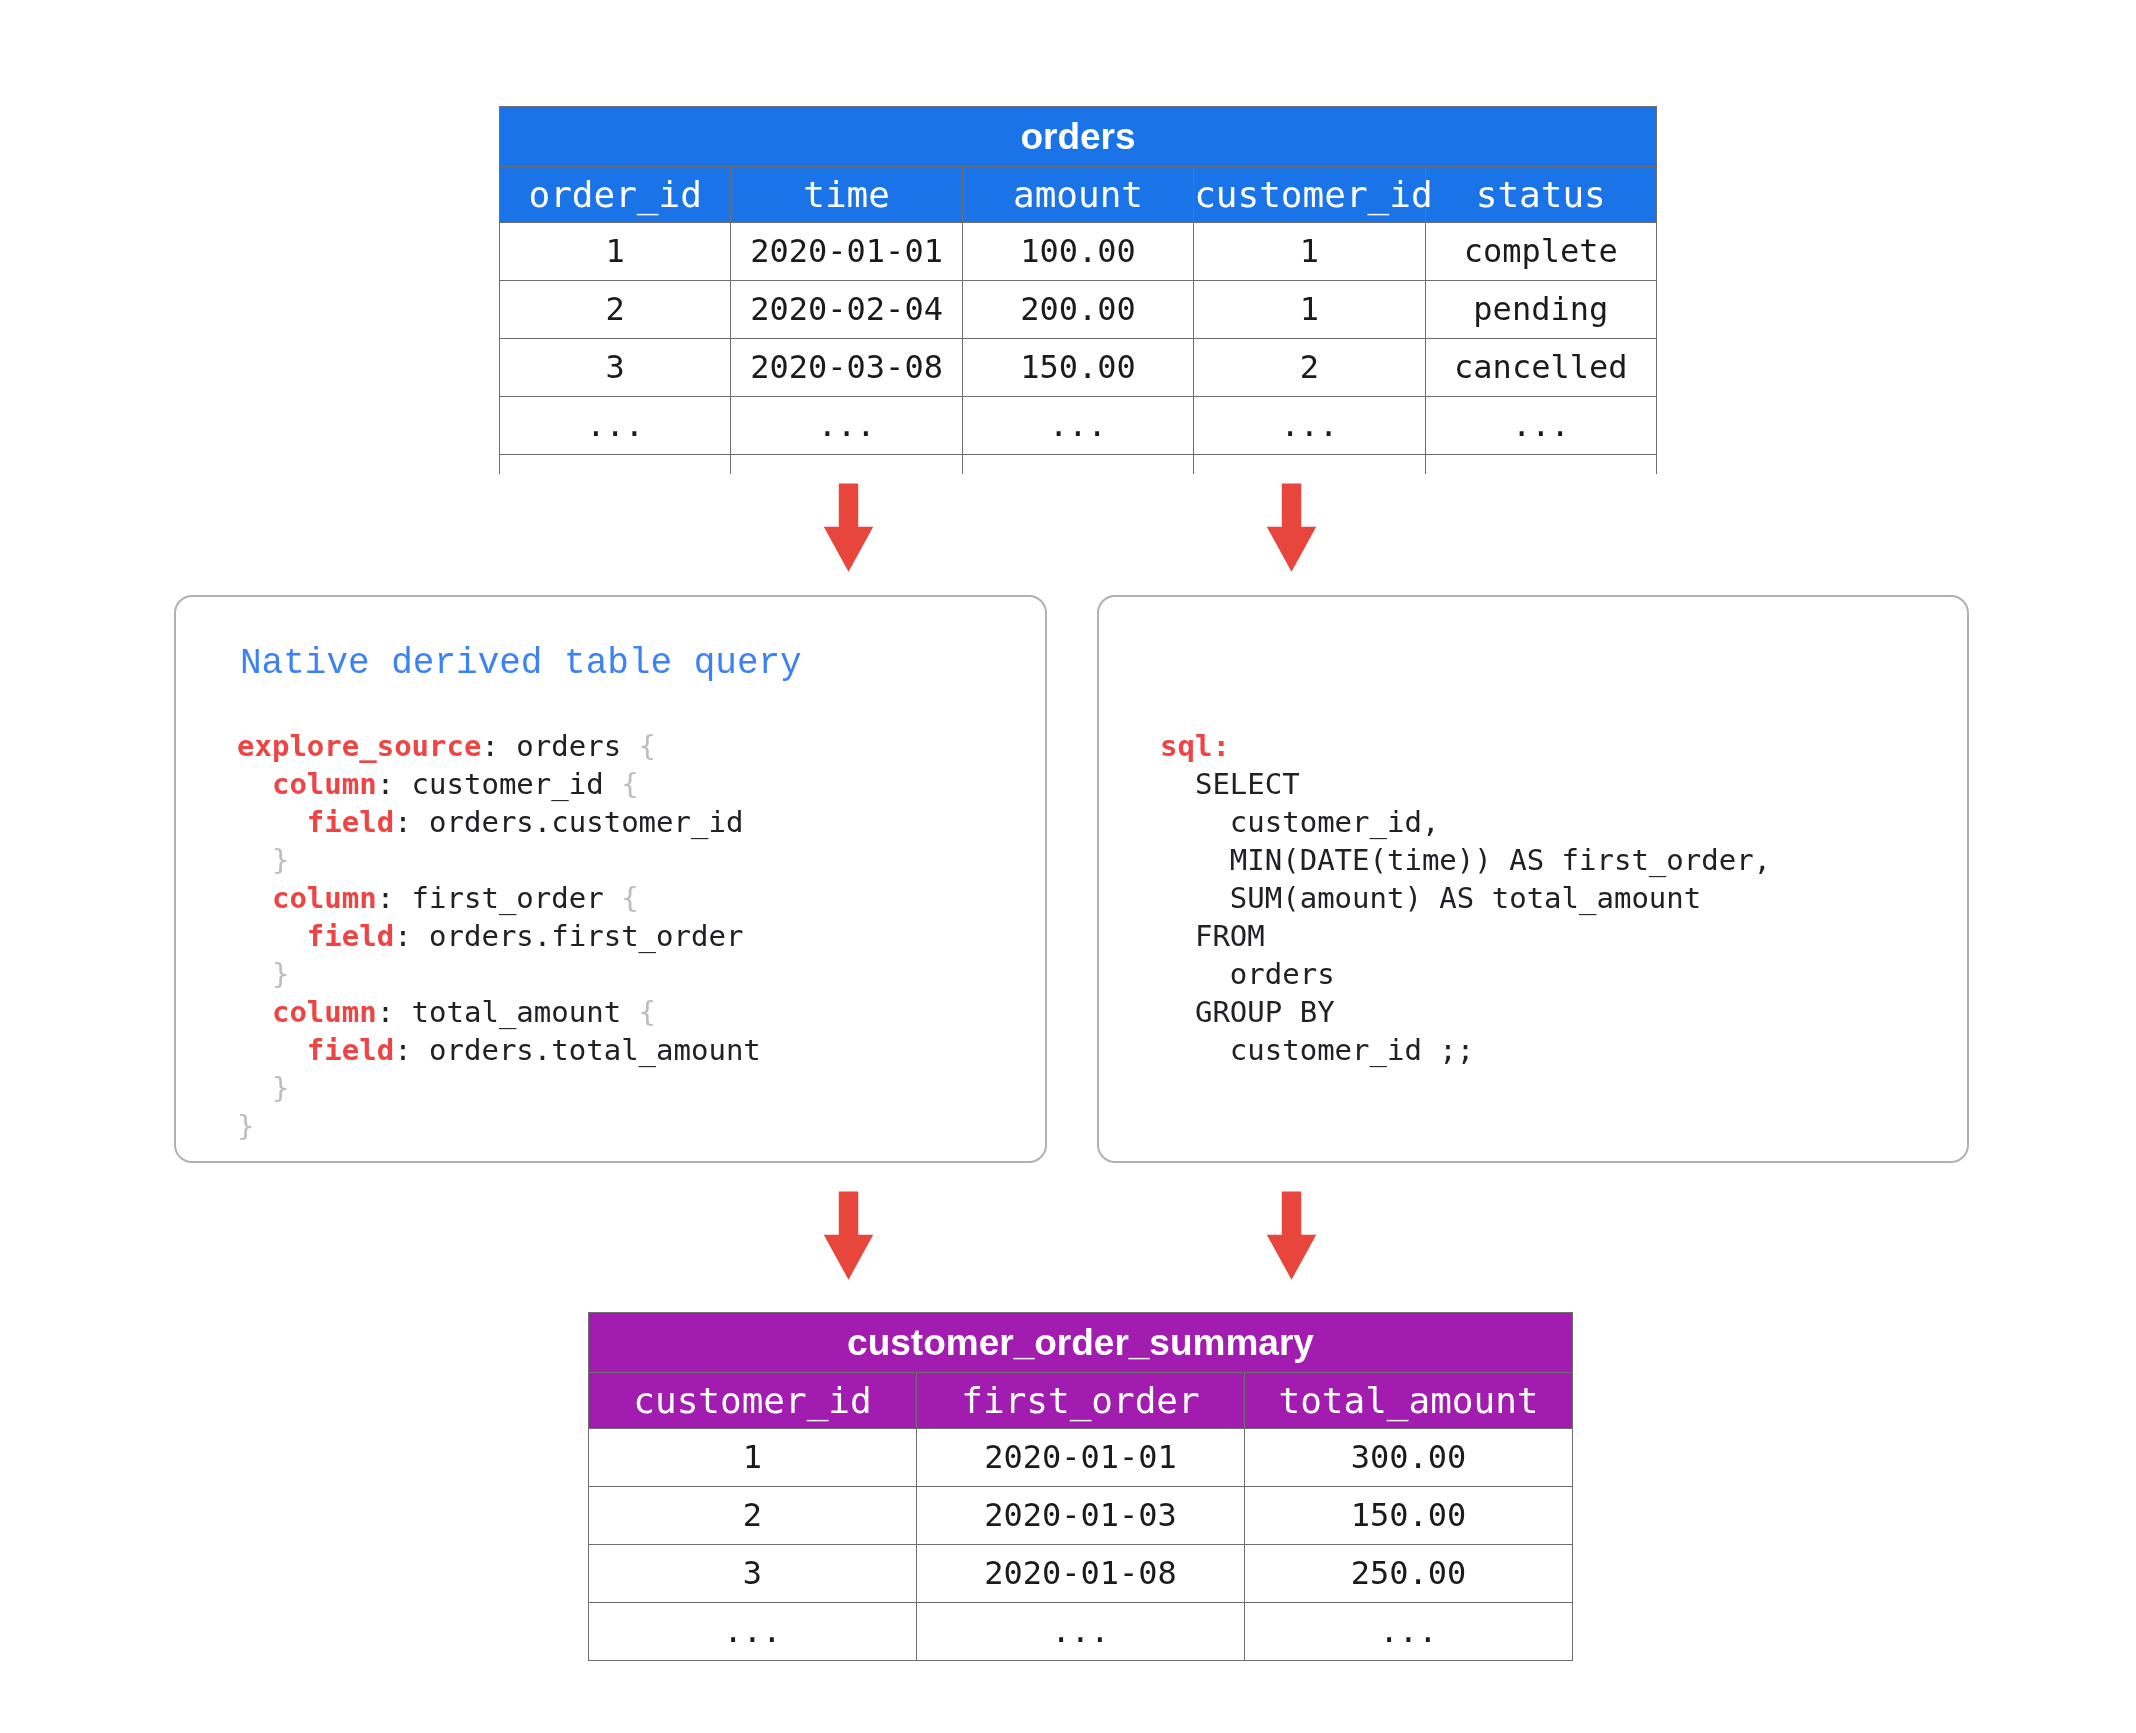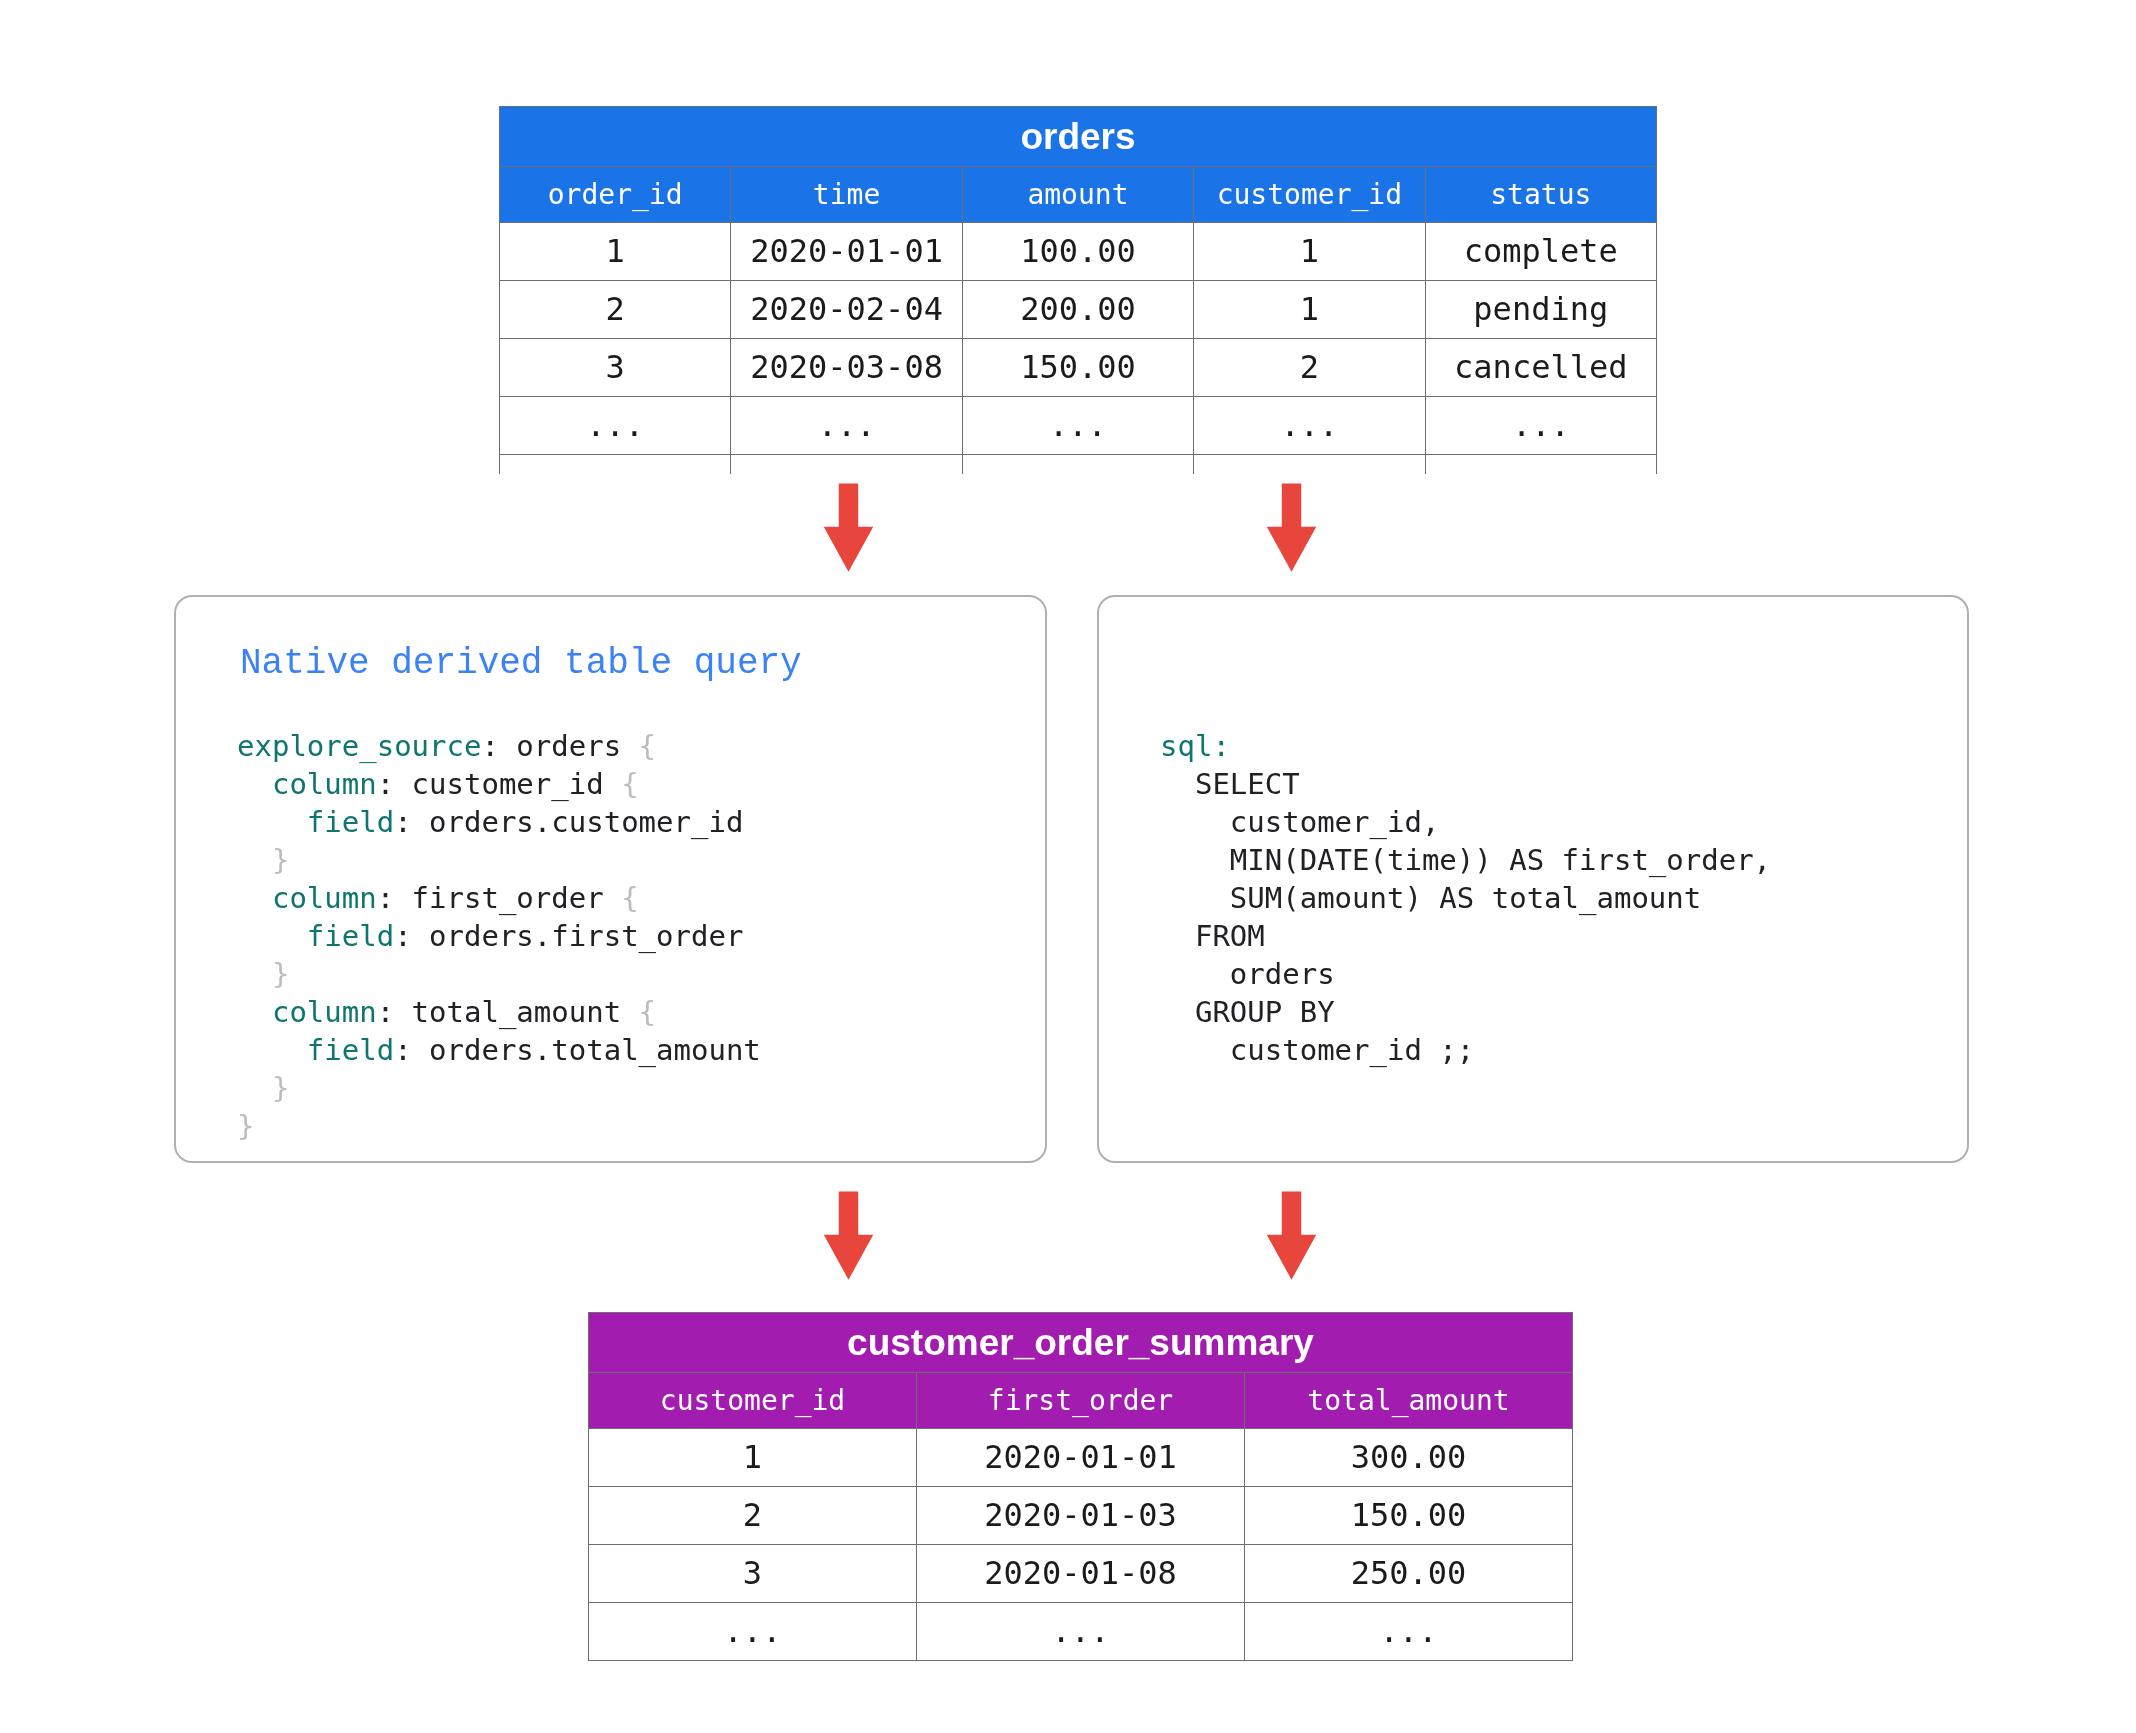--- a/index.html
+++ b/index.html
@@ -21,21 +21,21 @@
     font-weight: bold;
     font-size: 37px;
     text-align: center;
     letter-spacing: 0px;
     height: 59px;
     line-height: 59px;
   }
   .tbl-colhead {
     color: #ffffff;
     font-family: "DejaVu Sans Mono", monospace;
-    font-size: 28px;
+    font-size: 36px;
     text-align: center;
     height: 55px;
     line-height: 55px;
     margin-left: 48px;
   }
   .tbl-cell {
     color: #1b1b1b;
     background: #ffffff;
     font-family: "DejaVu Sans Mono", monospace;
     font-size: 32px;
@@ -76,21 +76,21 @@
   }
   .code-block {
     position: absolute;
     left: 61px; top: 130px;
     font-family: "DejaVu Sans Mono", monospace;
     font-size: 29px;
     line-height: 38px;
     color: #202124;
     white-space: pre;
   }
-  .kw { color: #0f766e; }
+  .kw { color: #ef4444; font-weight: bold; }
   .br { color: #bdbdbd; }
 </style>
 </head>
 <body>
 
 <div id="stage">
 
   <table class="db-table" id="orders-table">
     <tbody>
       <tr>

